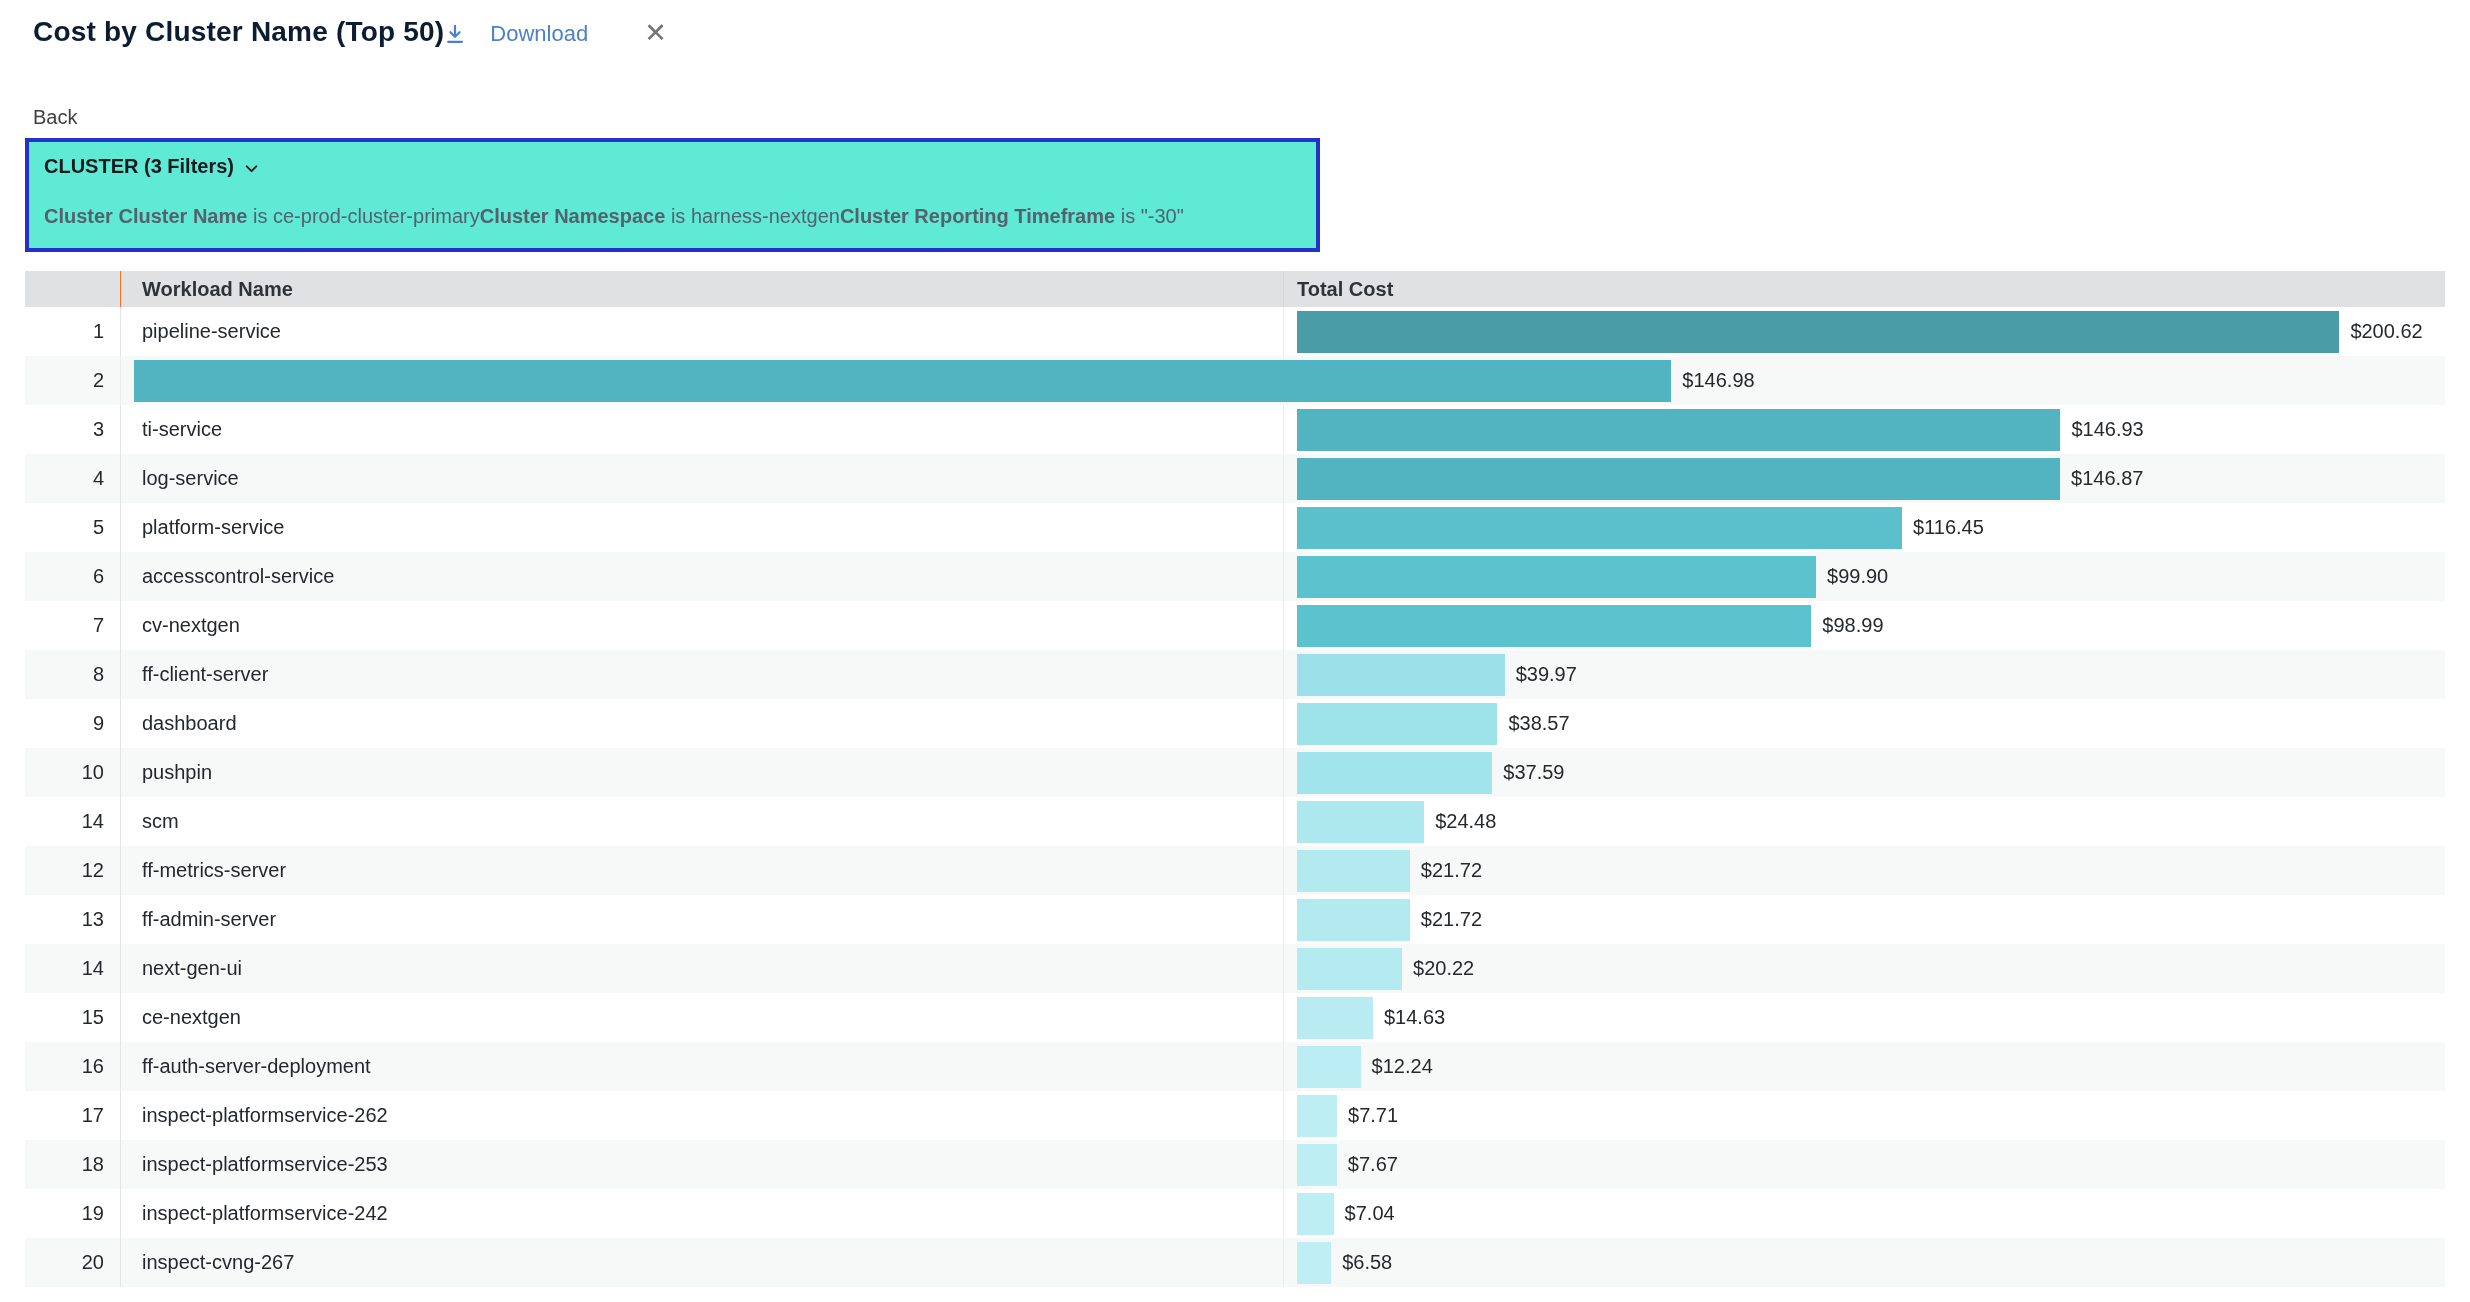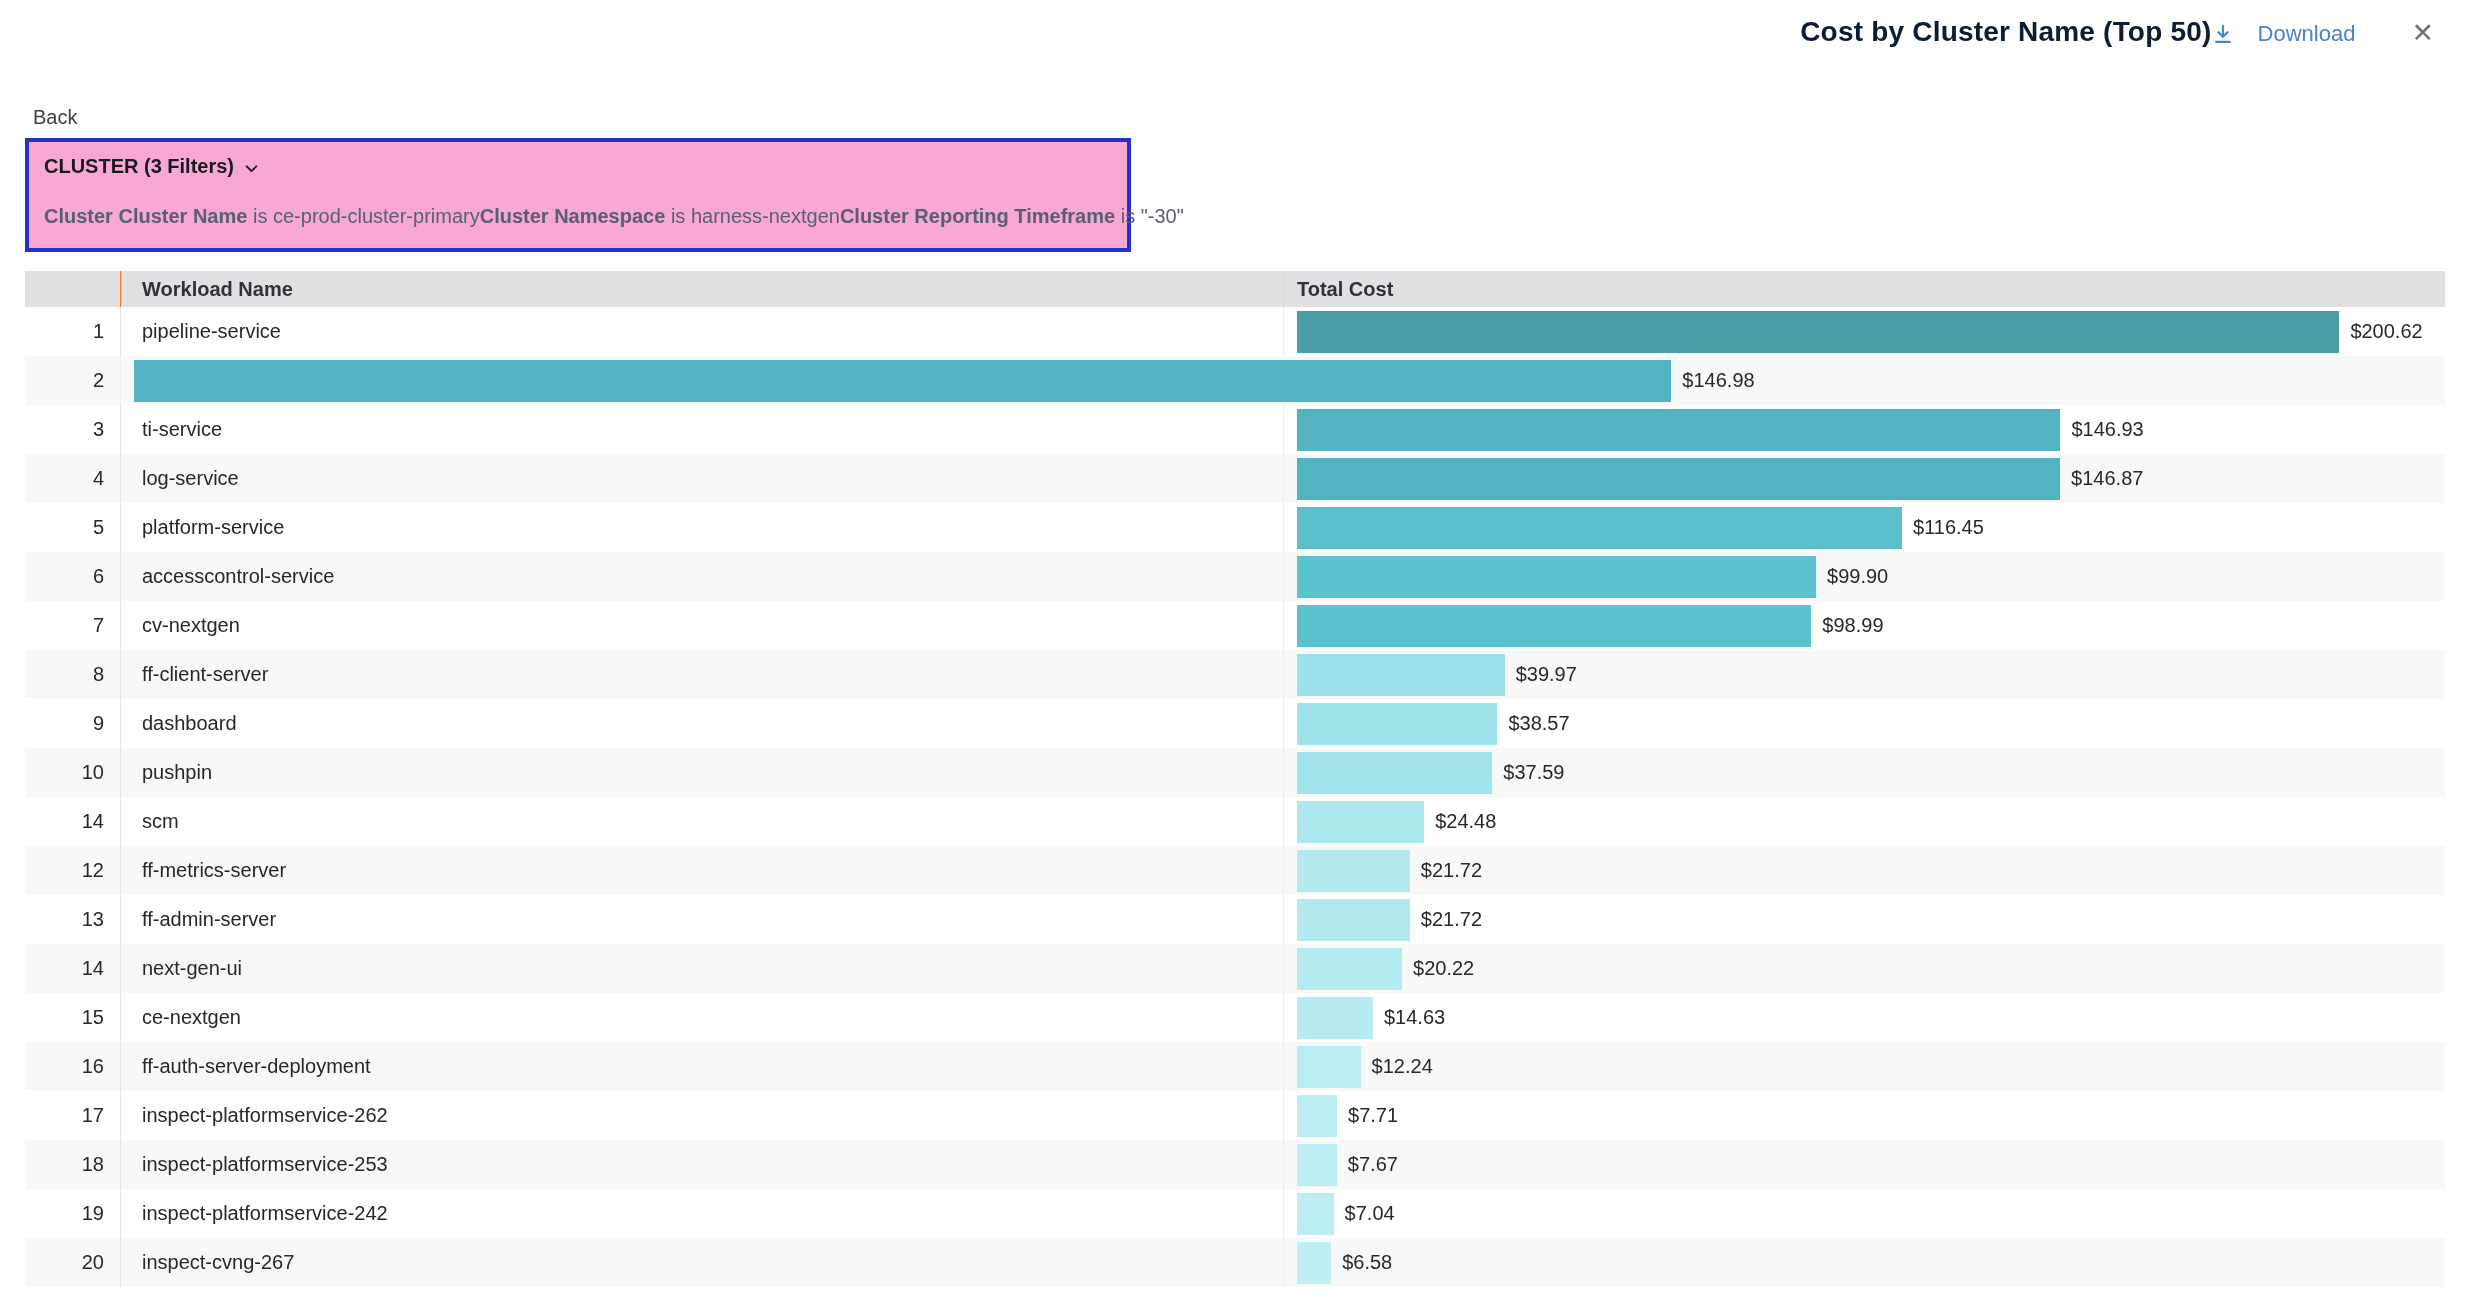--- a/index.html
+++ b/index.html
@@ -1,34 +1,34 @@
 <!DOCTYPE html>
 <html><head>
 <meta charset="utf-8">
 <style>
   * { margin:0; padding:0; box-sizing:border-box; }
   html,body { width:2470px; height:1302px; background:#ffffff; overflow:hidden;
               font-family:"Liberation Sans", sans-serif; }
 
   
-  .top-bar { display:flex; justify-content:flex-end; align-items:flex-start;
+  .top-bar { display:flex; justify-content:flex-start; align-items:flex-start;
              padding:16px 36px 0 33px; }
   .page-title { font-size:28px; font-weight:700; color:#0c1c33; letter-spacing:.2px; }
   .top-actions { display:flex; align-items:center; gap:56px; padding-top:4px; }
   .download-link { display:flex; align-items:center; gap:24px; color:#4a80cc;
                    font-size:22px; font-weight:500; cursor:pointer; }
   .download-link svg { display:block; }
   .close-btn { font-size:27px; color:#70757a; cursor:pointer; line-height:1; }
 
   
   .back-link { display:inline-block; margin:58px 0 0 33px; font-size:20px;
                color:#404040; cursor:pointer; }
 
   
-  .filter-panel { margin:9px 0 0 25px; width:1106px; background:#f9a8d4;
+  .filter-panel { margin:9px 0 0 25px; width:1295px; background:#5eead4;
                   border:4px solid #2432c8; padding:13px 15px 20px 15px; }
   .filter-group-row { display:flex; align-items:center; gap:9px; cursor:pointer; }
   .filter-group-label { font-size:20px; font-weight:600; color:#16191d; }
   .filter-group-row svg { display:block; margin-top:3px; }
   .filter-chips { display:flex; margin-top:27px; }
   .filter-chip { font-size:20px; color:#55616e; white-space:nowrap; }
   .filter-chip .f-label { font-weight:700; }
   .filter-chip .f-cond, .filter-chip .f-value { font-weight:400; }
 
   

